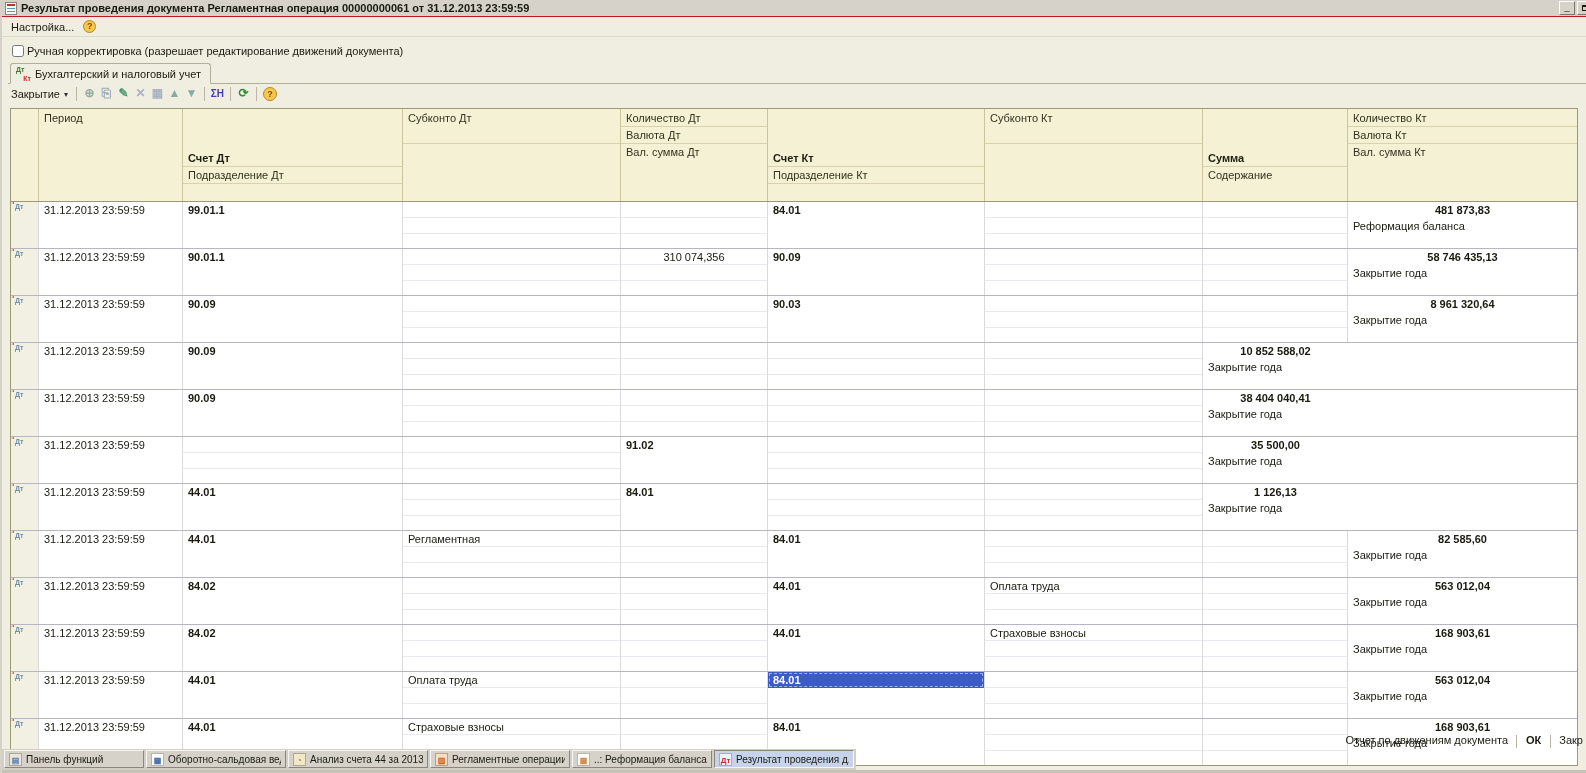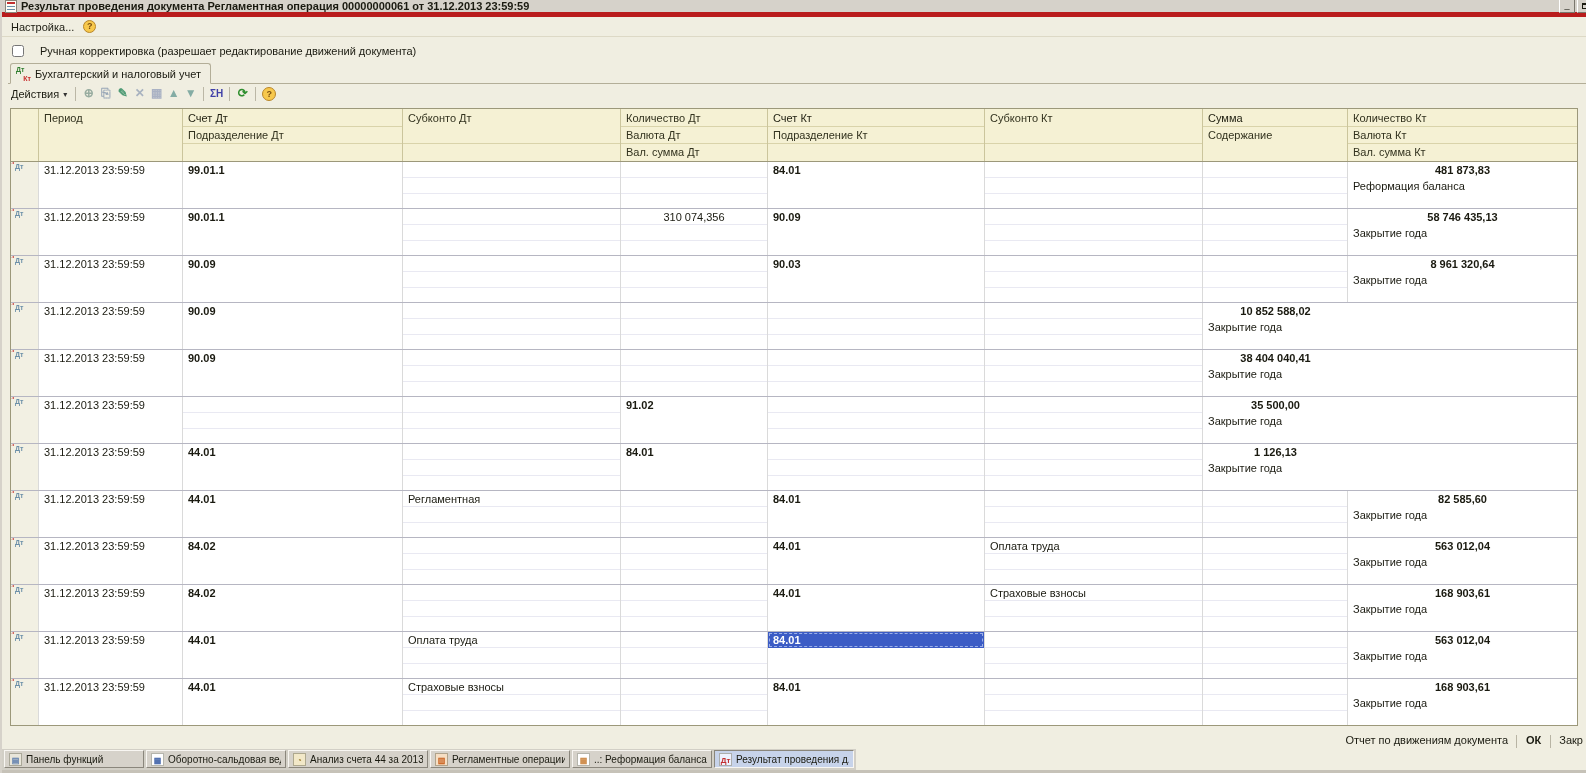--- a/index.html
+++ b/index.html
@@ -3,37 +3,37 @@
 <meta charset="utf-8">
 <style>
   * { box-sizing: border-box; }
   html,body { margin:0; padding:0; }
   body {
     width:1586px; height:773px; overflow:hidden; position:relative;
     font-family:"Liberation Sans", sans-serif; font-size:11px; color:#1a1a10;
     background:#f0eee1; border-left:2px solid #d6d2ca;
   }
   
-  .titlebar { height:17px; background:#d6d2ca; border-bottom:5px solid #b91c1c;
+  .titlebar { height:17px; background:#d6d2ca; border-bottom:1px solid #b91c1c;
     display:flex; align-items:center; padding:0 0 0 3px; }
   .app-icon { width:12px; height:13px; background:#fdfdf6; border:1px solid #8a867a; position:relative; flex:none; margin-right:4px; }
   .app-icon:before { content:""; position:absolute; left:1px; top:1px; width:8px; height:2px; background:#c23030; }
   .app-icon:after  { content:""; position:absolute; left:1px; top:5px; width:8px; height:1px; background:#6b8fa8; box-shadow:0 3px 0 #6b8fa8; }
   .title-text { font-weight:bold; white-space:nowrap; overflow:hidden; }
   .win-btns { margin-left:auto; display:flex; gap:2px; margin-right:-7px; }
   .win-btn { width:16px; height:14px; background:#d6d2ca; border:1px solid;
     border-color:#ffffff #7a766c #7a766c #ffffff; font-size:9px; line-height:11px; text-align:center; color:#1a1a10; }
   .restore-glyph { display:block; width:7px; height:6px; border:1px solid #1a1a10; border-top-width:2px; margin:3px auto 0; }
   
   .menubar { height:20px; border-bottom:1px solid #ddd9c6; display:flex; align-items:center; gap:7px; padding-left:7px; }
   .menu-item { padding:1px 2px; }
   .help-circle { width:13px; height:13px; border-radius:50%; background:#f7c84c; border:1px solid #b8862a;
     color:#7a4f10; font-size:9px; font-weight:bold; text-align:center; line-height:11px; flex:none; }
   
-  .checkbox-row { margin:6px 0 0 10px; height:16px; display:flex; align-items:center; gap:16px; }
+  .checkbox-row { margin:6px 0 0 10px; height:16px; display:flex; align-items:center; gap:3px; }
   .checkbox-row input { width:12px; height:12px; margin:0; }
   
   .tabstrip { margin:4px 0 0 6px; height:21px; border-bottom:1px solid #b3ae98; padding-left:2px; }
   .tab { display:inline-flex; align-items:center; gap:4px; height:21px; margin-bottom:-1px;
     background:#f0eee1; border:1px solid #b3ae98; border-bottom:1px solid #f0eee1;
     border-radius:3px 3px 0 0; padding:0 9px 0 5px; position:relative; top:0; }
   .dtkt { position:relative; width:15px; height:14px; flex:none; font-style:normal; }
   .dtkt i { position:absolute; top:-1px; left:0; font-style:normal; font-weight:bold; font-size:7px; }
   .dtkt b { position:absolute; bottom:-1px; right:0; font-weight:bold; font-size:7px; }
   .tab .dtkt i { color:#2f7d2f; } .tab .dtkt b { color:#c82a2a; }
@@ -47,21 +47,21 @@
   .ticon.circled { width:14px; height:14px; border-radius:50%; background:#f7c84c; border:1px solid #b8862a; font-size:9px; line-height:12px; margin-left:2px; }
   
   .table { margin:4px 8px 0 8px; border:1px solid #9c987a; background:#fff; }
   .grid-row { display:grid; grid-template-columns:28px 144px 220px 218px 147px 217px 218px 145px 1fr; }
   .thead { background:#f5f1d4; border-bottom:1px solid #9c987a; }
   .hc { border-right:1px solid #cbc59c; overflow:hidden; }
   .hc:last-child { border-right:none; }
   .h-line { height:17px; line-height:17px; padding:0 5px; color:#32321e; white-space:nowrap; overflow:hidden; }
   .h-line.r1 { height:18px; line-height:18px; }
   .h-line.bb { border-bottom:1px solid #d9d3aa; }
-  .h-line.bold { font-weight:normal; color:#1f1f10; }
+  .h-line.bold { font-weight:bold; color:#1f1f10;margin-top:40px; }
   .record { background:#fff; border-bottom:1px solid #b6b6c2; }
   .record:last-child { border-bottom:none; }
   .cell { border-right:1px solid #dadada; overflow:hidden; }
   .cell:last-child { border-right:none; }
   .cell.c0 { background:#f2f0e3; padding:2px 0 0 4px; }
   .row-dtkt i { color:#6b8fa8; } .row-dtkt b { color:#c23030; }
   .l1, .l2 { height:16px; line-height:16px; padding:0 5px; white-space:nowrap; overflow:hidden; }
   .l3 { height:14px; }
   .sub .l1, .sub .l2 { border-bottom:1px solid #e9e9f2; }
   .acc { font-weight:bold; }
@@ -115,21 +115,21 @@
     <span class="dtkt">
         <i>Дт</i>
         <b>Кт</b>
       </span>
     <span>Бухгалтерский и налоговый учет</span>
   </span>
 </div>
 
 <div class="toolbar">
   <span class="actions-btn">
-    <span>Действия</span>
+    <span>Закрытие</span>
     <span class="actions-arrow">▾</span>
   </span>
   <span id="toolbar-groups" style="display:flex;align-items:center;">
       <span class="tsep"></span>
       <span class="ticon" style="color: rgb(152, 172, 160);">⊕</span>
       <span class="ticon" style="color: rgb(154, 168, 184);">⎘</span>
       <span class="ticon" style="color: rgb(77, 154, 116);">✎</span>
       <span class="ticon" style="color: rgb(168, 178, 192);">✕</span>
       <span class="ticon" style="color: rgb(170, 178, 196);">▦</span>
       <span class="ticon" style="color: rgb(132, 172, 164);">▲</span>

